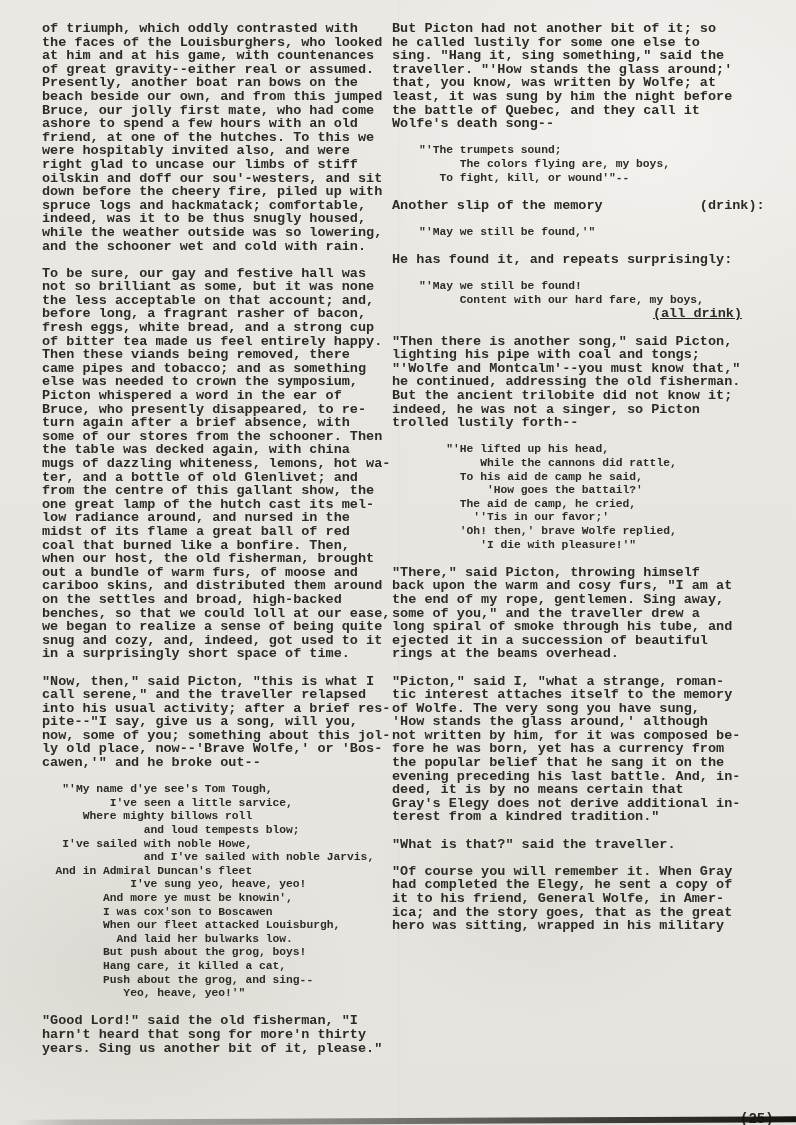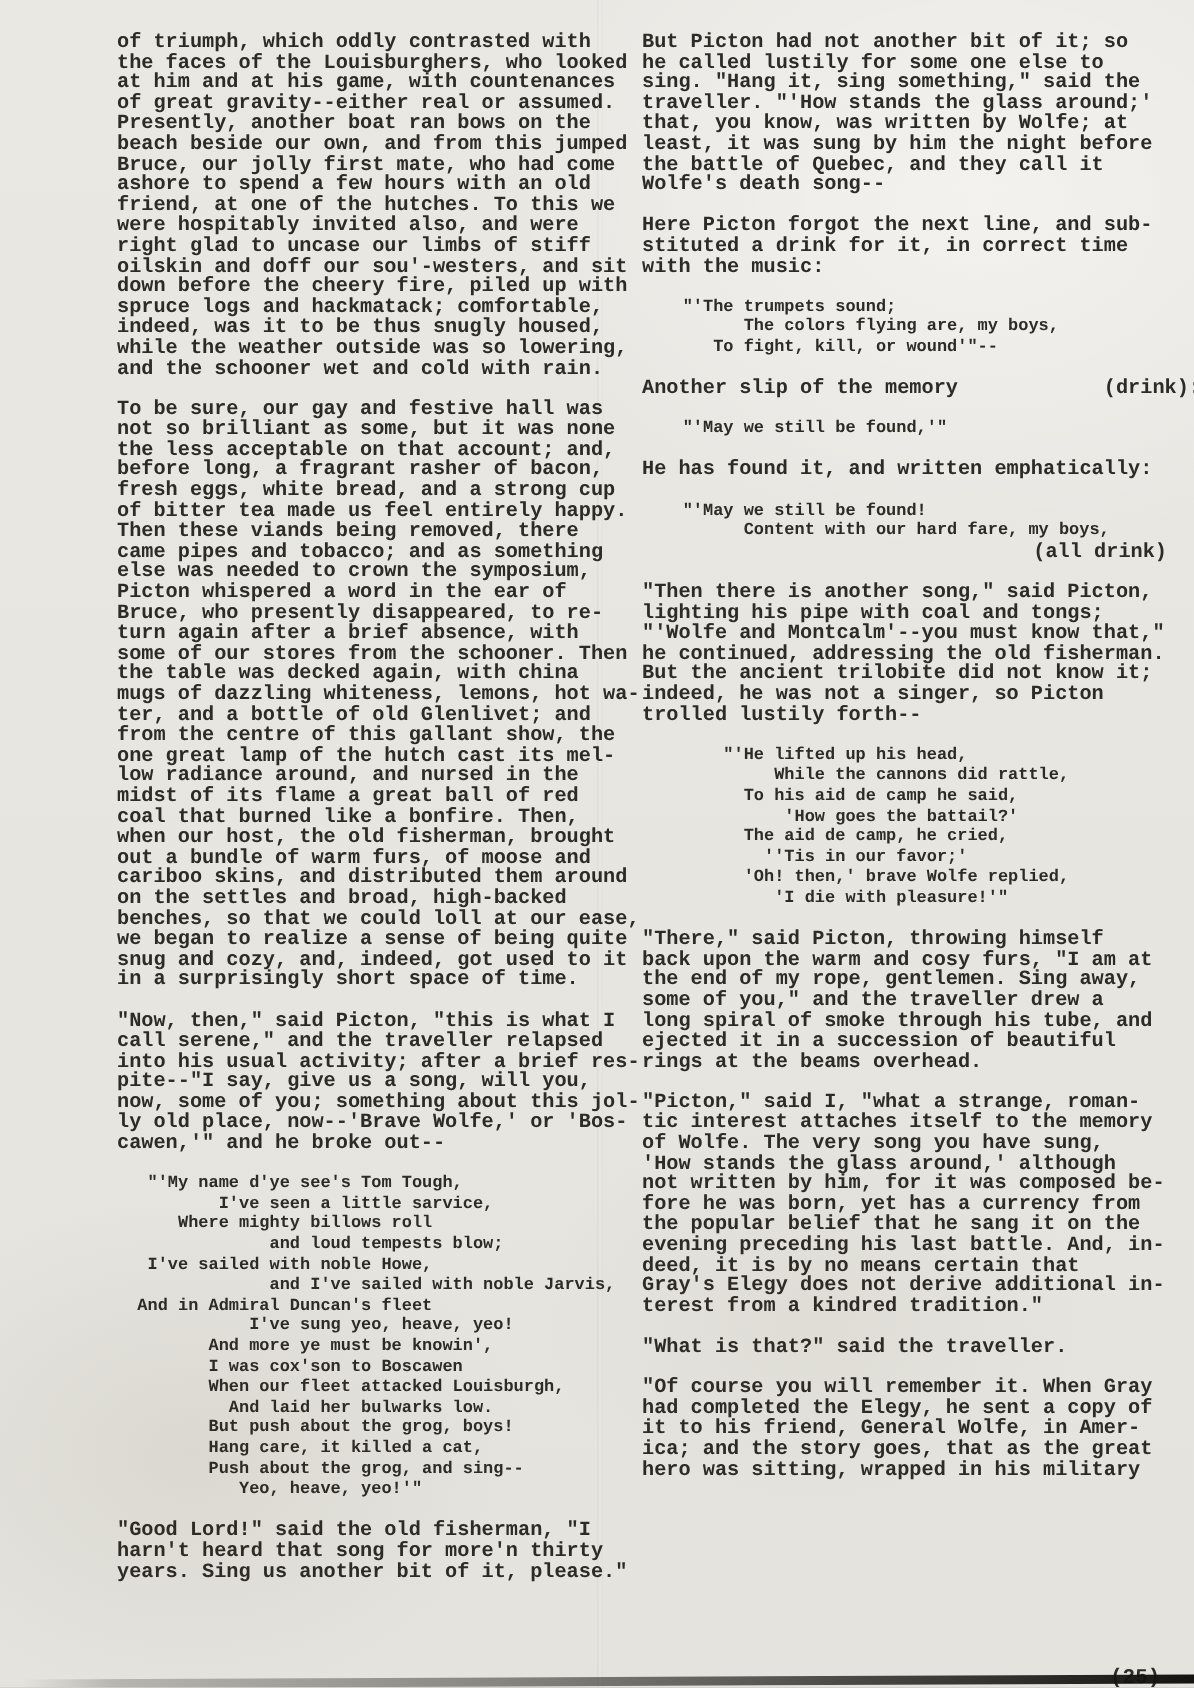--- a/index.html
+++ b/index.html
@@ -10,33 +10,33 @@
     overflow:hidden;
     background:
       radial-gradient(ellipse 320px 240px at 16% 86%, rgba(120,114,102,0.10), transparent 70%),
       radial-gradient(ellipse 260px 200px at 68% 78%, rgba(125,118,105,0.07), transparent 70%),
       radial-gradient(ellipse 420px 320px at 82% 12%, rgba(255,255,255,0.45), transparent 75%),
       linear-gradient(#eae8e3,#e5e3dd);
     font-family:"Liberation Mono","DejaVu Sans Mono",monospace;
     color:#2e2b26;
     font-weight:bold;
   }
-  .col{position:absolute;top:22px;width:372px;margin-left:36px;}
+  .col{position:absolute;top:22px;width:372px;}
   .col-left{left:42px;}
   .col-right{left:392px;}
   .blk{
     white-space:pre;
     font-size:13.5px;
     line-height:13.6px;
     margin:13.6px 0 0 0;
     letter-spacing:0;
   }
   .col > .blk:first-child{margin-top:0;}
   .blk.verse{font-size:11.3px;line-height:13.6px;}
-  .blk.tight{margin-top:0;}
+  .blk.tight{margin-top:0;text-decoration:underline;}
   .blk.right-line{text-align:right;padding-right:22px;}
   .fold{
     position:absolute;left:398px;top:0;width:4px;height:100%;
     background:linear-gradient(to right, rgba(0,0,0,0.045), rgba(255,255,255,0.10), rgba(0,0,0,0.02));
     pointer-events:none;
   }
   .page-number{
     position:absolute;top:1111px;left:740px;
     font-size:14px;line-height:16px;font-weight:bold;
   }
@@ -136,29 +136,26 @@
 
   <div class="col col-right">
     <div class="blk p">But Picton had not another bit of it; so
 he called lustily for some one else to
 sing. "Hang it, sing something," said the
 traveller. "'How stands the glass around;'
 that, you know, was written by Wolfe; at
 least, it was sung by him the night before
 the battle of Quebec, and they call it
 Wolfe's death song--</div>
-    <div class="blk p">Here Picton forgot the next line, and sub-
-stituted a drink for it, in correct time
-with the music:</div>
     <div class="blk verse">    "'The trumpets sound;
           The colors flying are, my boys,
        To fight, kill, or wound'"--</div>
     <div class="blk p">Another slip of the memory            (drink):</div>
     <div class="blk verse">    "'May we still be found,'"</div>
-    <div class="blk p">He has found it, and written emphatically:</div>
+    <div class="blk p">He has found it, and repeats surprisingly:</div>
     <div class="blk verse">    "'May we still be found!
           Content with our hard fare, my boys,</div>
     <div class="blk p tight right-line">(all drink)</div>
     <div class="blk p">"Then there is another song," said Picton,
 lighting his pipe with coal and tongs;
 "'Wolfe and Montcalm'--you must know that,"
 he continued, addressing the old fisherman.
 But the ancient trilobite did not know it;
 indeed, he was not a singer, so Picton
 trolled lustily forth--</div>

